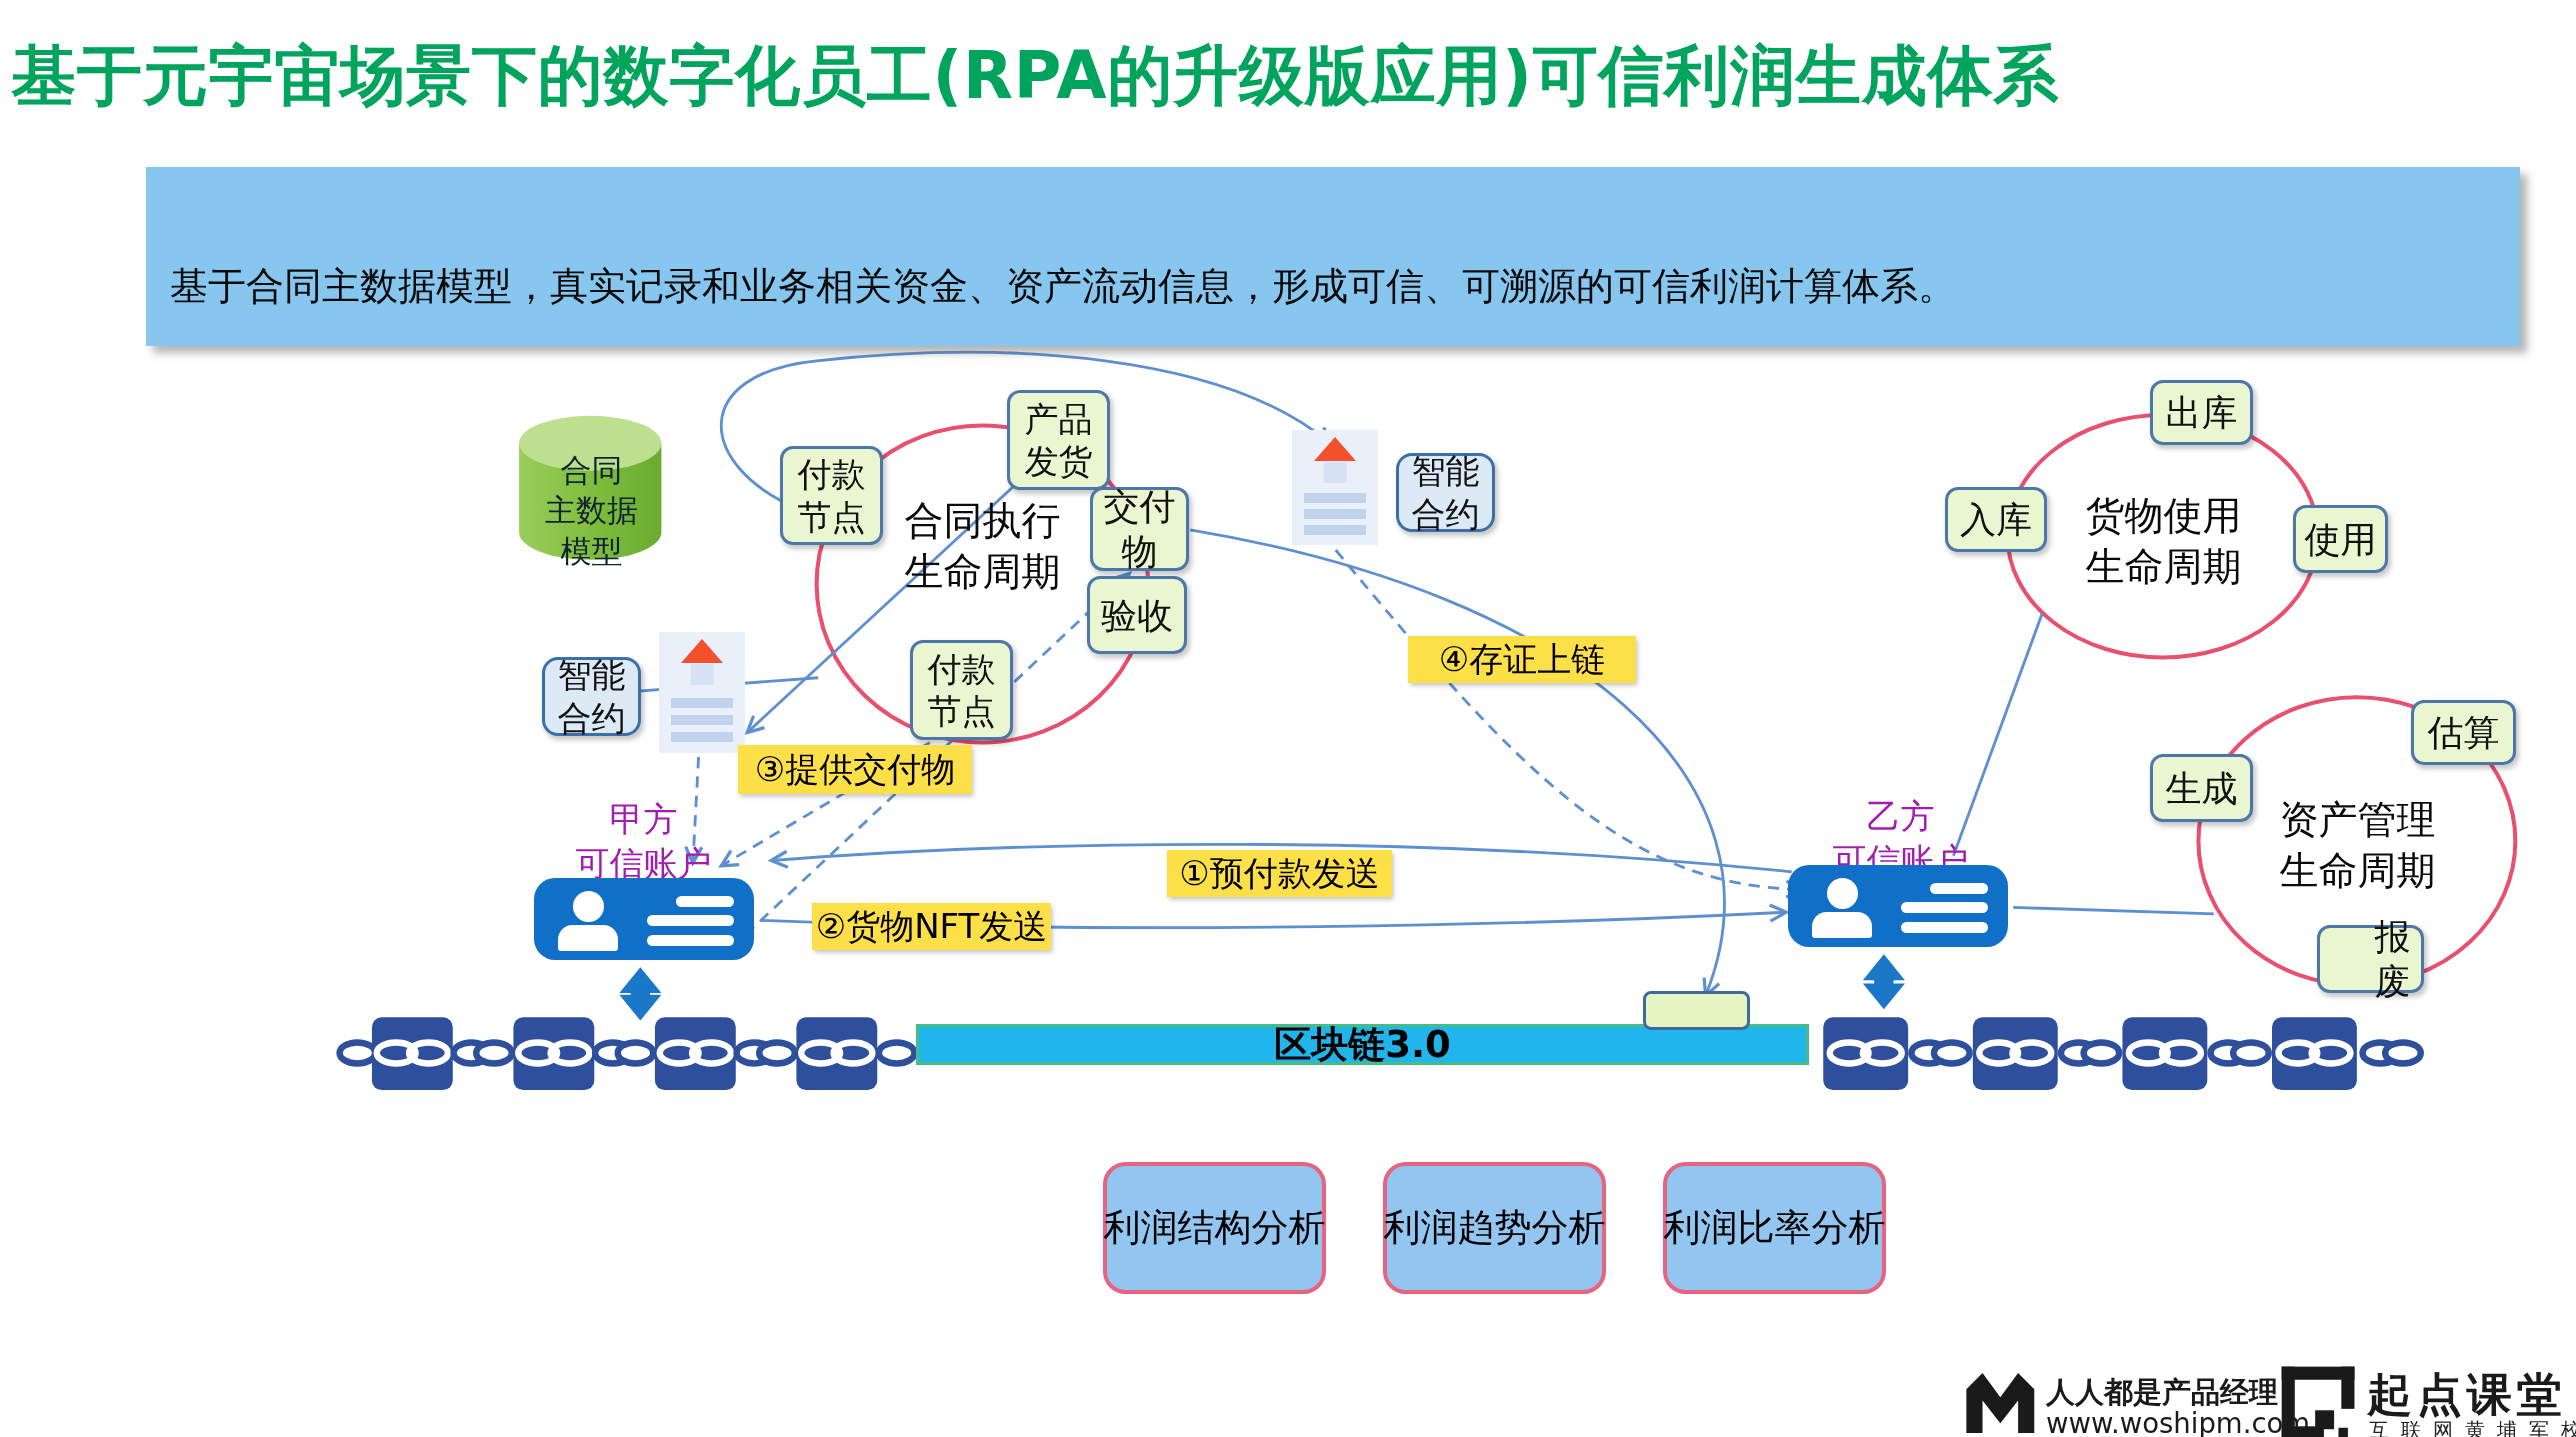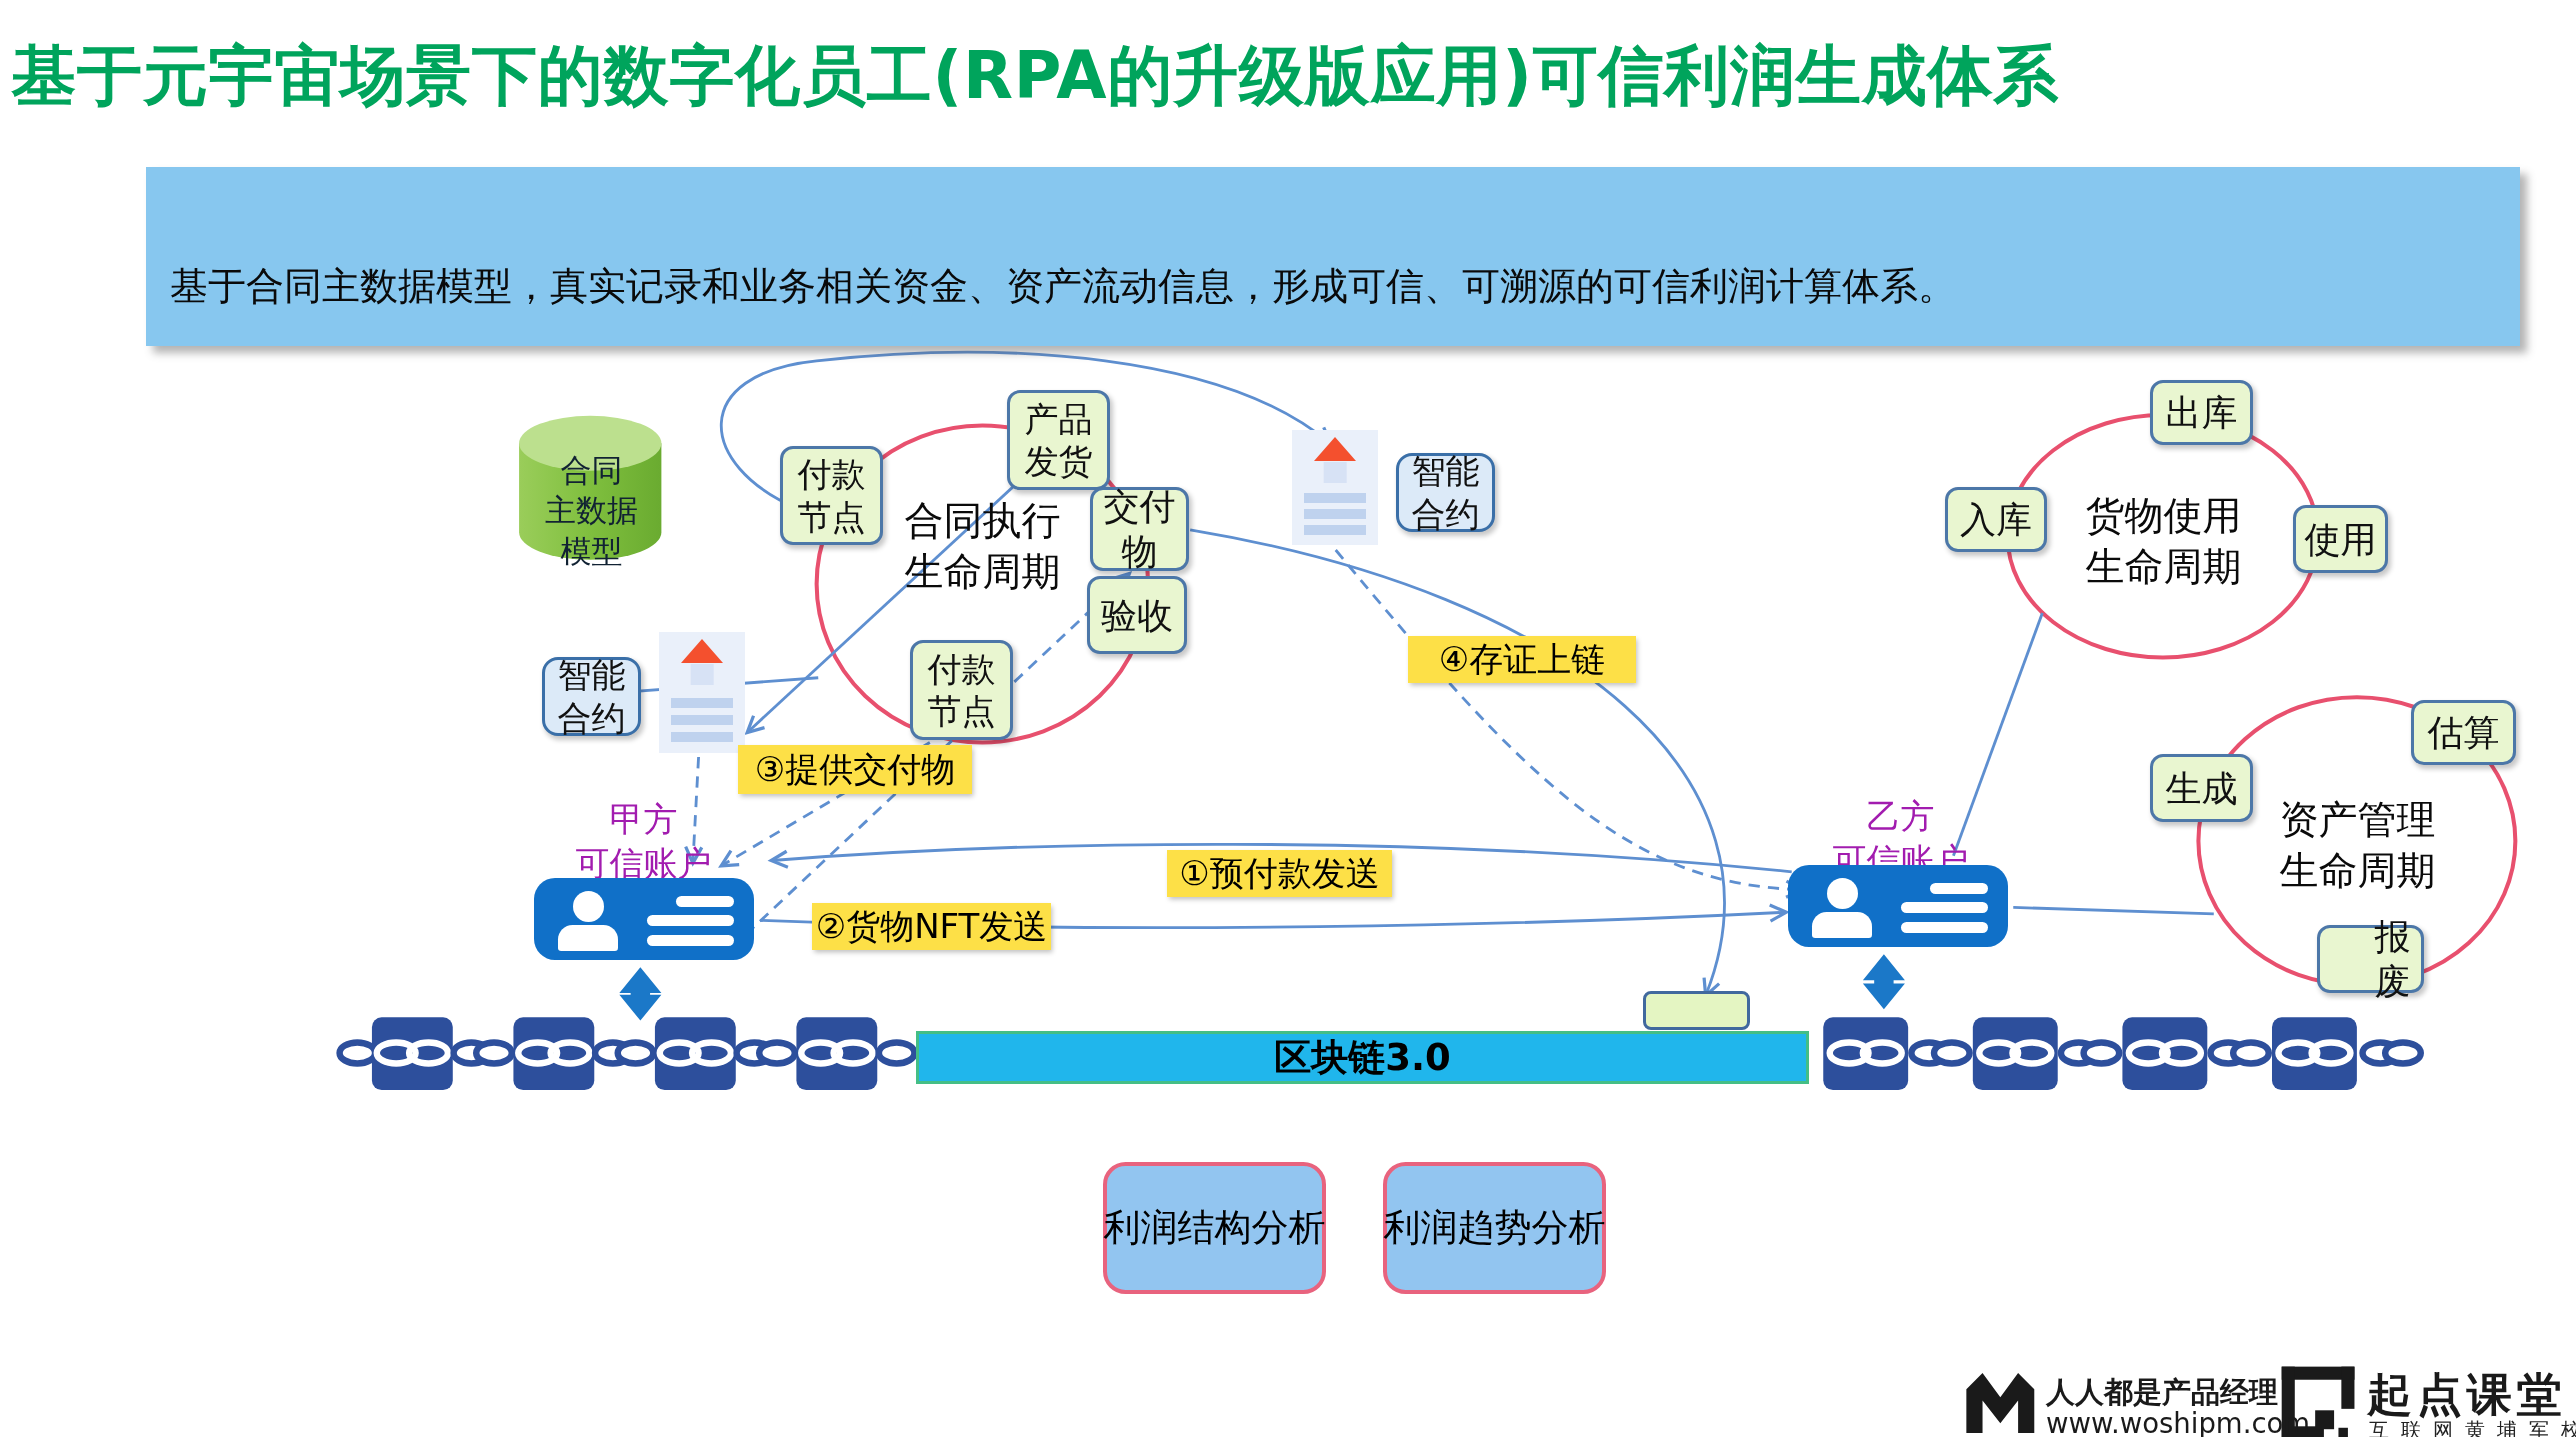--- a/index.html
+++ b/index.html
@@ -221,37 +221,38 @@
   <div class="abs acct-label" style="left:1779px;top:794px;width:243px;">乙方
 可信账户</div>
   <div class="abs card" style="left:1788px;top:865px;width:220px;height:82px;">
     <div class="head"></div>
     <div class="bodyshape"></div>
     <div class="l1"></div>
     <div class="l2"></div>
     <div class="l3"></div>
   </div>
 
-  <div class="abs bar" style="left:916px;top:1024px;width:893px;height:53px;margin-top:7px;">区块链3.0</div>
+  <div class="abs bar" style="left:916px;top:1024px;width:893px;height:41px;">区块链3.0</div>
   <div class="abs block-chip" style="left:1643px;top:991px;width:107px;height:39px;"></div>
 
   <div class="abs cycle-label" style="left:2042px;top:490px;width:243px;">货物使用
 生命周期</div>
   <div class="abs node one" style="left:2150px;top:380px;width:103px;height:65px;">出库</div>
   <div class="abs node one" style="left:1945px;top:487px;width:102px;height:65px;">入库</div>
   <div class="abs node one" style="left:2293px;top:505px;width:95px;height:68px;">使用</div>
 
   <div class="abs cycle-label" style="left:2236px;top:794px;width:243px;">资产管理
 生命周期</div>
   <div class="abs node one" style="left:2150px;top:754px;width:103px;height:68px;">生成</div>
   <div class="abs node one" style="left:2411px;top:700px;width:105px;height:65px;">估算</div>
   <div class="abs node one" style="left:2317px;top:925px;width:107px;height:68px;padding-left:44px;">报废</div>
 
   <div class="abs ana-box" style="left:1103px;top:1162px;width:223px;height:132px;">利润结构分析</div>
   <div class="abs ana-box" style="left:1383px;top:1162px;width:223px;height:132px;">利润趋势分析</div>
+  <div class="abs ana-box" style="left:1663px;top:1162px;width:223px;height:132px;">利润比率分析</div>
 
   <div class="abs f-brand1" style="left:2046px;top:1373px;">人人都是产品经理</div>
   <div class="abs f-url" style="left:2046px;top:1407px;">www.woshipm.com</div>
   <div class="abs f-brand2" style="left:2367px;top:1365px;">起点课堂</div>
   <div class="abs f-slogan" style="left:2369px;top:1417px;">互联网黄埔军校</div>
 
 </div>
 
 
 </body></html>

